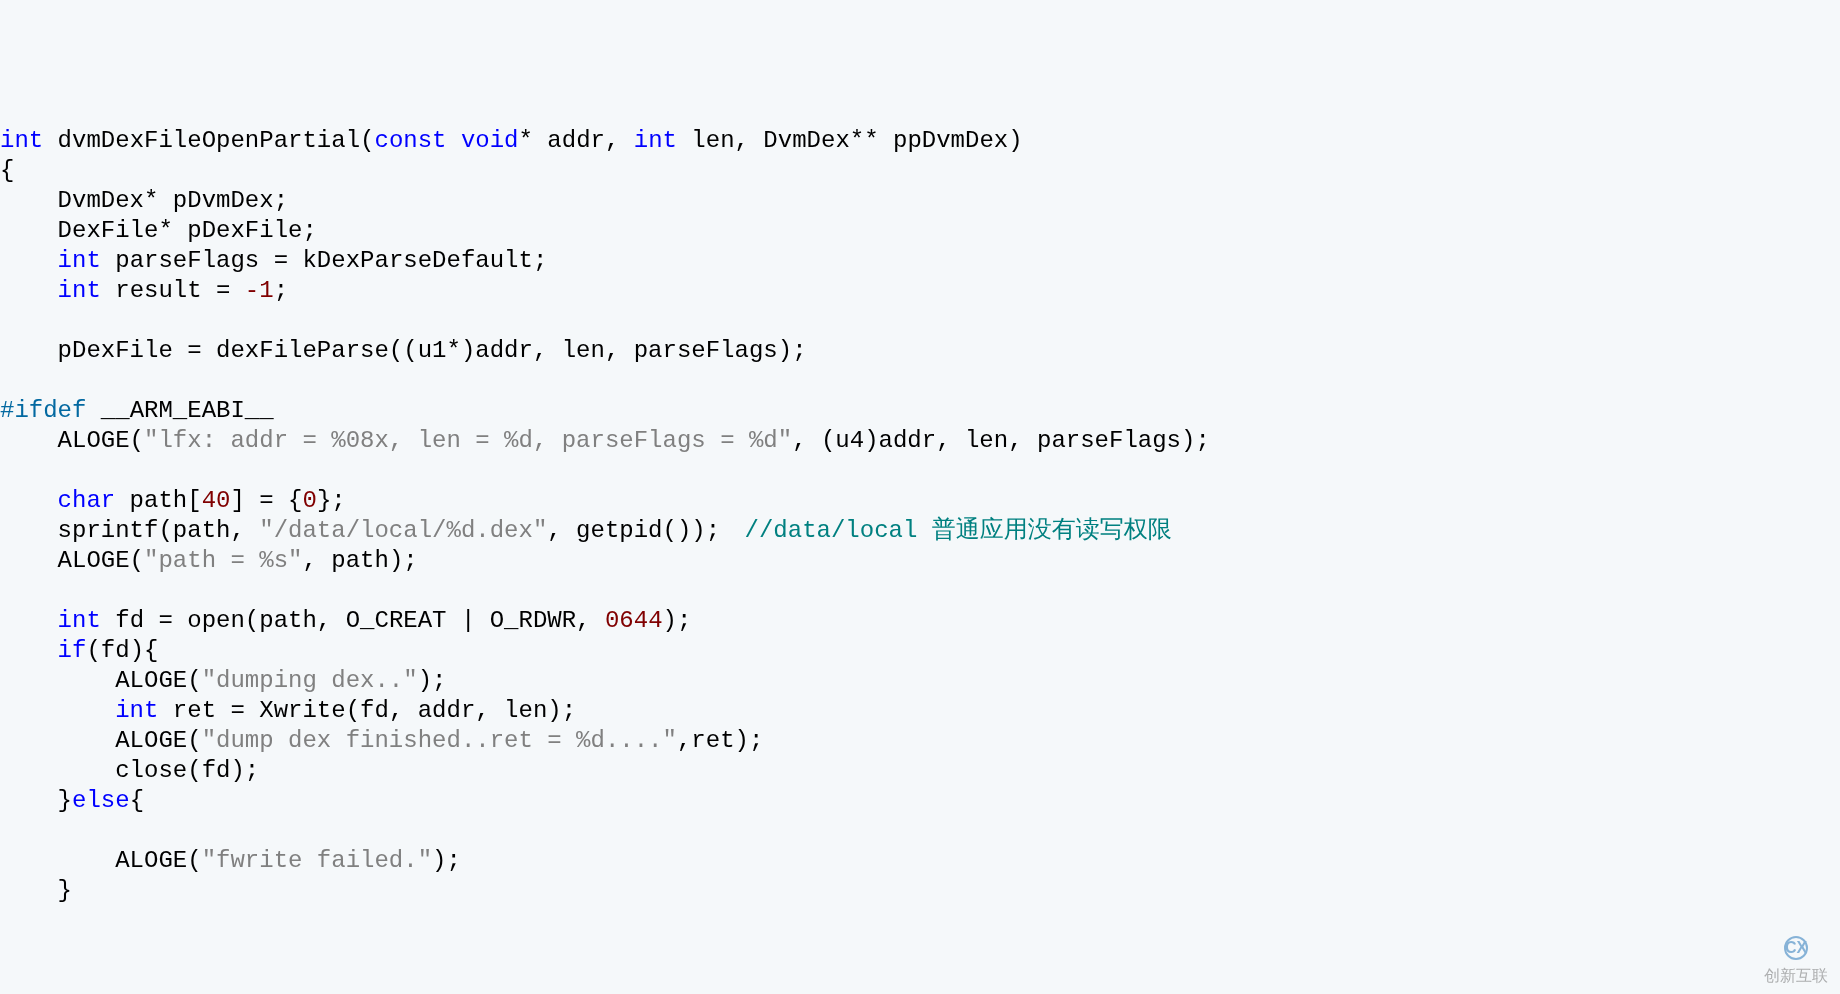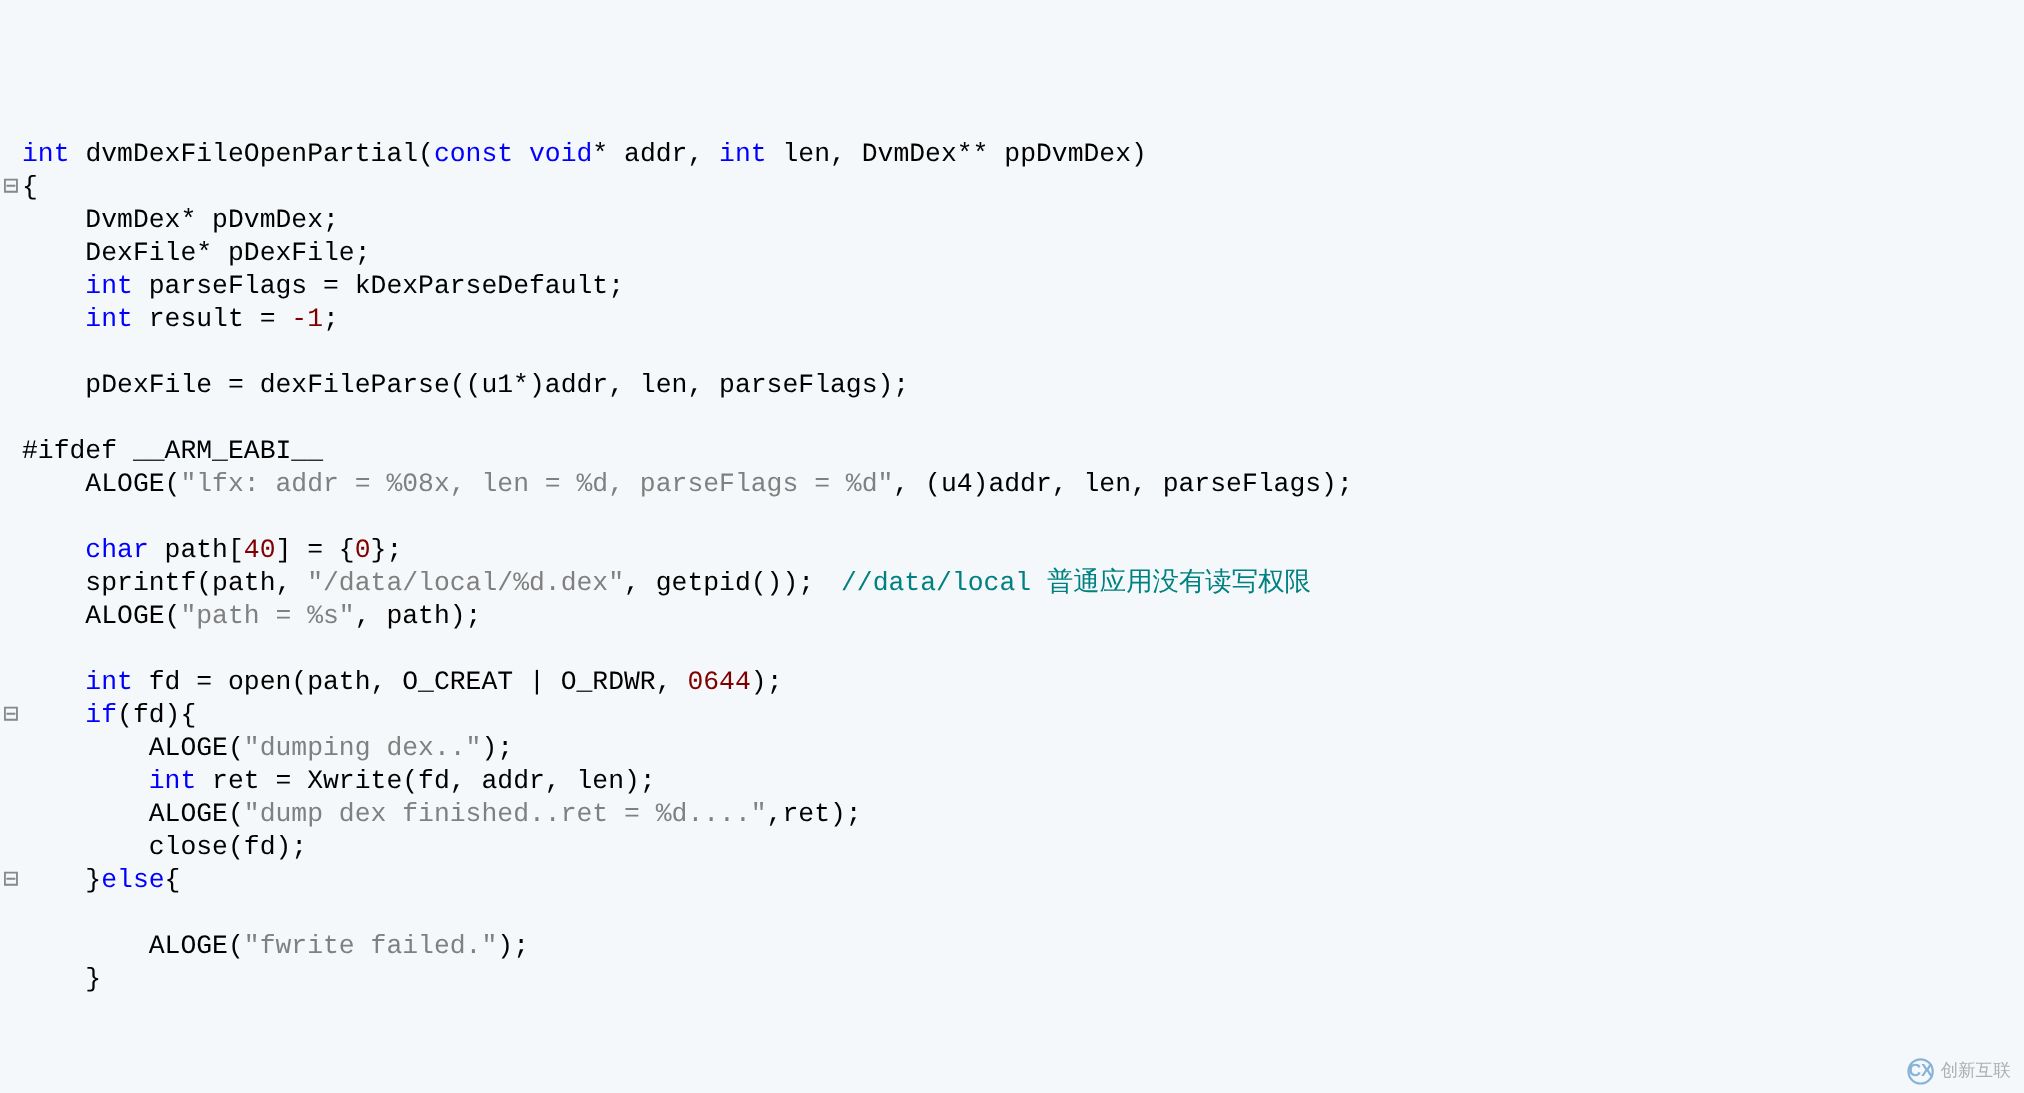--- a/index.html
+++ b/index.html
@@ -13,49 +13,49 @@
       line-height: 1.25;
       background: #f5f8fa;
       padding: 6px 0;
       white-space: pre;
       position: relative;
       width: 1840px;
       height: 994px;
       overflow: hidden;
     }
     .code-container {
-      padding-left: 20px;
     }
     .line {
       display: block;
       min-height: 30px;
     }
     .gutter {
       display: inline-block;
       width: 20px;
       margin-left: -20px;
       color: #888;
       text-align: center;
       vertical-align: top;
     }
     .kw { color: #0000ff; }
     .str { color: #808080; }
     .num { color: #800000; }
     .comment { color: #008080; margin-left: 10px; }
-    .preproc { color: #000000; margin-top: 32px; }
+    .preproc { color: #0369a1; margin-top: 32px; }
     .ident { color: #000000; }
     .punct { color: #000000; }
     .watermark {
       position: absolute;
       bottom: 8px;
       right: 12px;
       display: flex;
       align-items: center;
       gap: 6px;
       opacity: 0.5;
+      flex-direction: column;
     }
     .watermark-icon {
       width: 24px;
       height: 24px;
       border: 2px solid #1a6fb5;
       border-radius: 50%;
       display: flex;
       align-items: center;
       justify-content: center;
       color: #1a6fb5;

